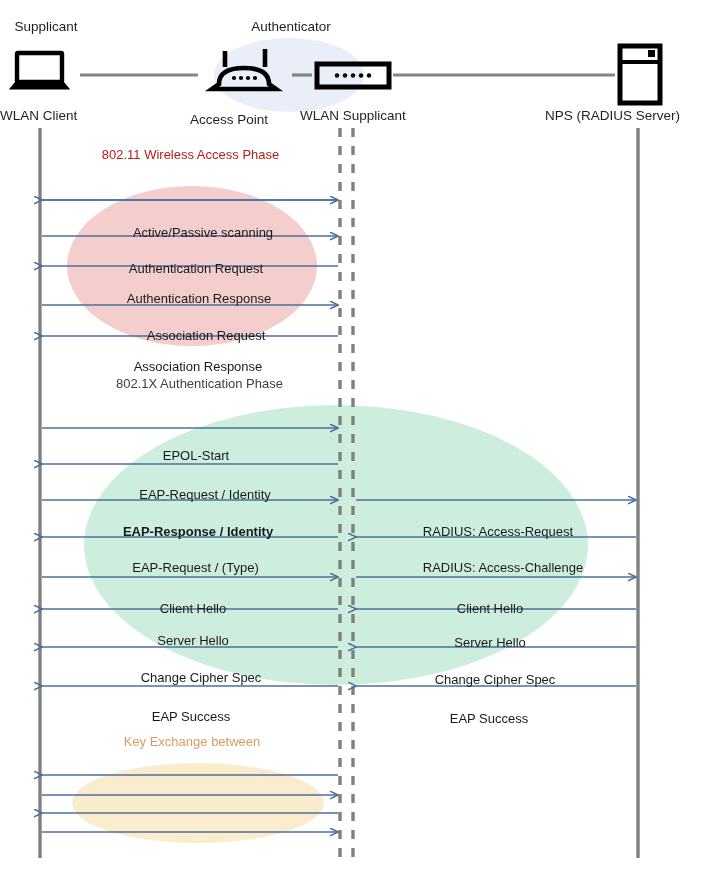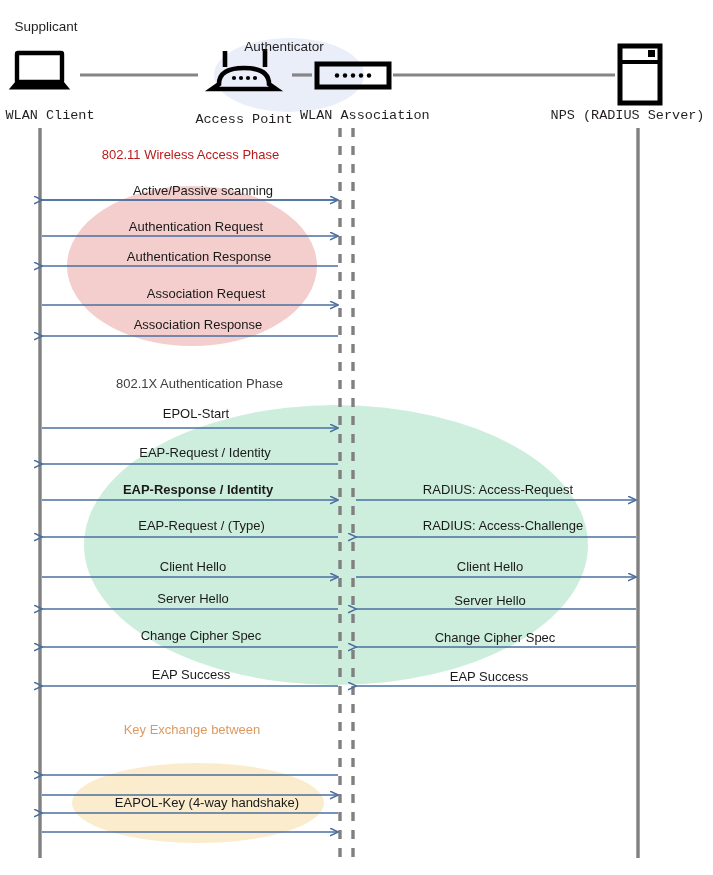--- a/index.html
+++ b/index.html
@@ -27,40 +27,39 @@
   .role-label {
     font-size: 13.5px;
     color: #231f20;
     white-space: nowrap;
     text-align: center;
   }
   .device-label {
     font-size: 13.5px;
     color: #231f20;
     white-space: nowrap;
-    text-align: center;
-    font-family: Liberation Mono, monospace;
   }
   
   .phase-title {
     font-size: 13px;
     white-space: nowrap;
     text-align: center;
     line-height: 18px;
   }
   .phase-red   { color: #b91c1c; }
   .phase-green { color: #404040; }
-  .phase-orange{ color: #dd9a5e; }
+  .phase-orange{ color: #dd9a5e; margin-top: 12px; }
   
   .msg-label {
     font-size: 13px;
     color: #1a1a1a;
     white-space: nowrap;
     text-align: center;
     transform: translateX(-50%);
+    margin-top: 42px;
   }
 </style>
 </head>
 <body>
 
 <div id="stage">
 
   <svg class="layer" viewBox="0 0 713 875">
     <defs>
       <marker id="arrR" markerWidth="9" markerHeight="9" refX="8" refY="4.5" orient="auto" markerUnits="userSpaceOnUse">
@@ -145,47 +144,46 @@
       <line x1="636" y1="686" x2="356" y2="686" marker-end="url(#arrL)"></line>
 
       <line x1="338" y1="775" x2="42" y2="775" marker-end="url(#arrL)"></line>
       <line x1="42" y1="795" x2="338" y2="795" marker-end="url(#arrR)"></line>
       <line x1="338" y1="813" x2="42" y2="813" marker-end="url(#arrL)"></line>
       <line x1="42" y1="832" x2="338" y2="832" marker-end="url(#arrR)"></line>
     </g>
   </svg>
 
   <div class="abs role-label" style="left:0px; top:19px; width:92px;">Supplicant</div>
-  <div class="abs role-label" style="left:194px; top:19px; width:180px;margin-top:20px;">Authenticator</div>
+  <div class="abs role-label" style="left:201px; top:19px; width:180px;">Authenticator</div>
 
   <div class="abs device-label" style="left:0px; top:108px; width:100px;">WLAN Client</div>
   <div class="abs device-label" style="left:190px; top:112px; width:108px;">Access Point</div>
-  <div class="abs device-label" style="left:300px; top:108px; width:120px;">WLAN Association</div>
+  <div class="abs device-label" style="left:300px; top:108px; width:120px;">WLAN Supplicant</div>
   <div class="abs device-label" style="left:545px; top:108px; width:165px;">NPS (RADIUS Server)</div>
 
   <div class="abs phase-title phase-red" style="left:88px; top:146px; width:205px;">802.11 Wireless Access Phase</div>
   <div class="abs phase-title phase-green" style="left:102px; top:375px; width:195px;">802.1X Authentication Phase</div>
   <div class="abs phase-title phase-orange" style="left:92px; top:721px; width:200px;">Key Exchange between</div>
 
   <div class="abs msg-label" style="left:203px; top:183px;">Active/Passive scanning</div>
   <div class="abs msg-label" style="left:196px; top:219px;">Authentication Request</div>
   <div class="abs msg-label" style="left:199px; top:249px;">Authentication Response</div>
   <div class="abs msg-label" style="left:206px; top:286px;">Association Request</div>
   <div class="abs msg-label" style="left:198px; top:317px;">Association Response</div>
 
   <div class="abs msg-label" style="left:196px; top:406px;">EPOL-Start</div>
   <div class="abs msg-label" style="left:205px; top:445px;">EAP-Request / Identity</div>
   <div class="abs msg-label" style="left:198px; top:482px;font-weight:bold;">EAP-Response / Identity</div>
   <div class="abs msg-label" style="left:498px; top:482px;">RADIUS: Access-Request</div>
-  <div class="abs msg-label" style="left:190px; top:518px;padding-left:23px;">EAP-Request / (Type)</div>
+  <div class="abs msg-label" style="left:184px; top:518px;padding-left:23px;">EAP-Request / (Type)</div>
   <div class="abs msg-label" style="left:503px; top:518px;">RADIUS: Access-Challenge</div>
   <div class="abs msg-label" style="left:193px; top:559px;">Client Hello</div>
   <div class="abs msg-label" style="left:490px; top:559px;">Client Hello</div>
   <div class="abs msg-label" style="left:193px; top:591px;">Server Hello</div>
   <div class="abs msg-label" style="left:490px; top:593px;">Server Hello</div>
   <div class="abs msg-label" style="left:201px; top:628px;">Change Cipher Spec</div>
   <div class="abs msg-label" style="left:495px; top:630px;">Change Cipher Spec</div>
   <div class="abs msg-label" style="left:191px; top:667px;">EAP Success</div>
   <div class="abs msg-label" style="left:489px; top:669px;">EAP Success</div>
 
-  <div class="abs msg-label" style="left:207px; top:795px;">EAPOL-Key (4-way handshake)</div>
 
 </div>
 
 </body></html>

